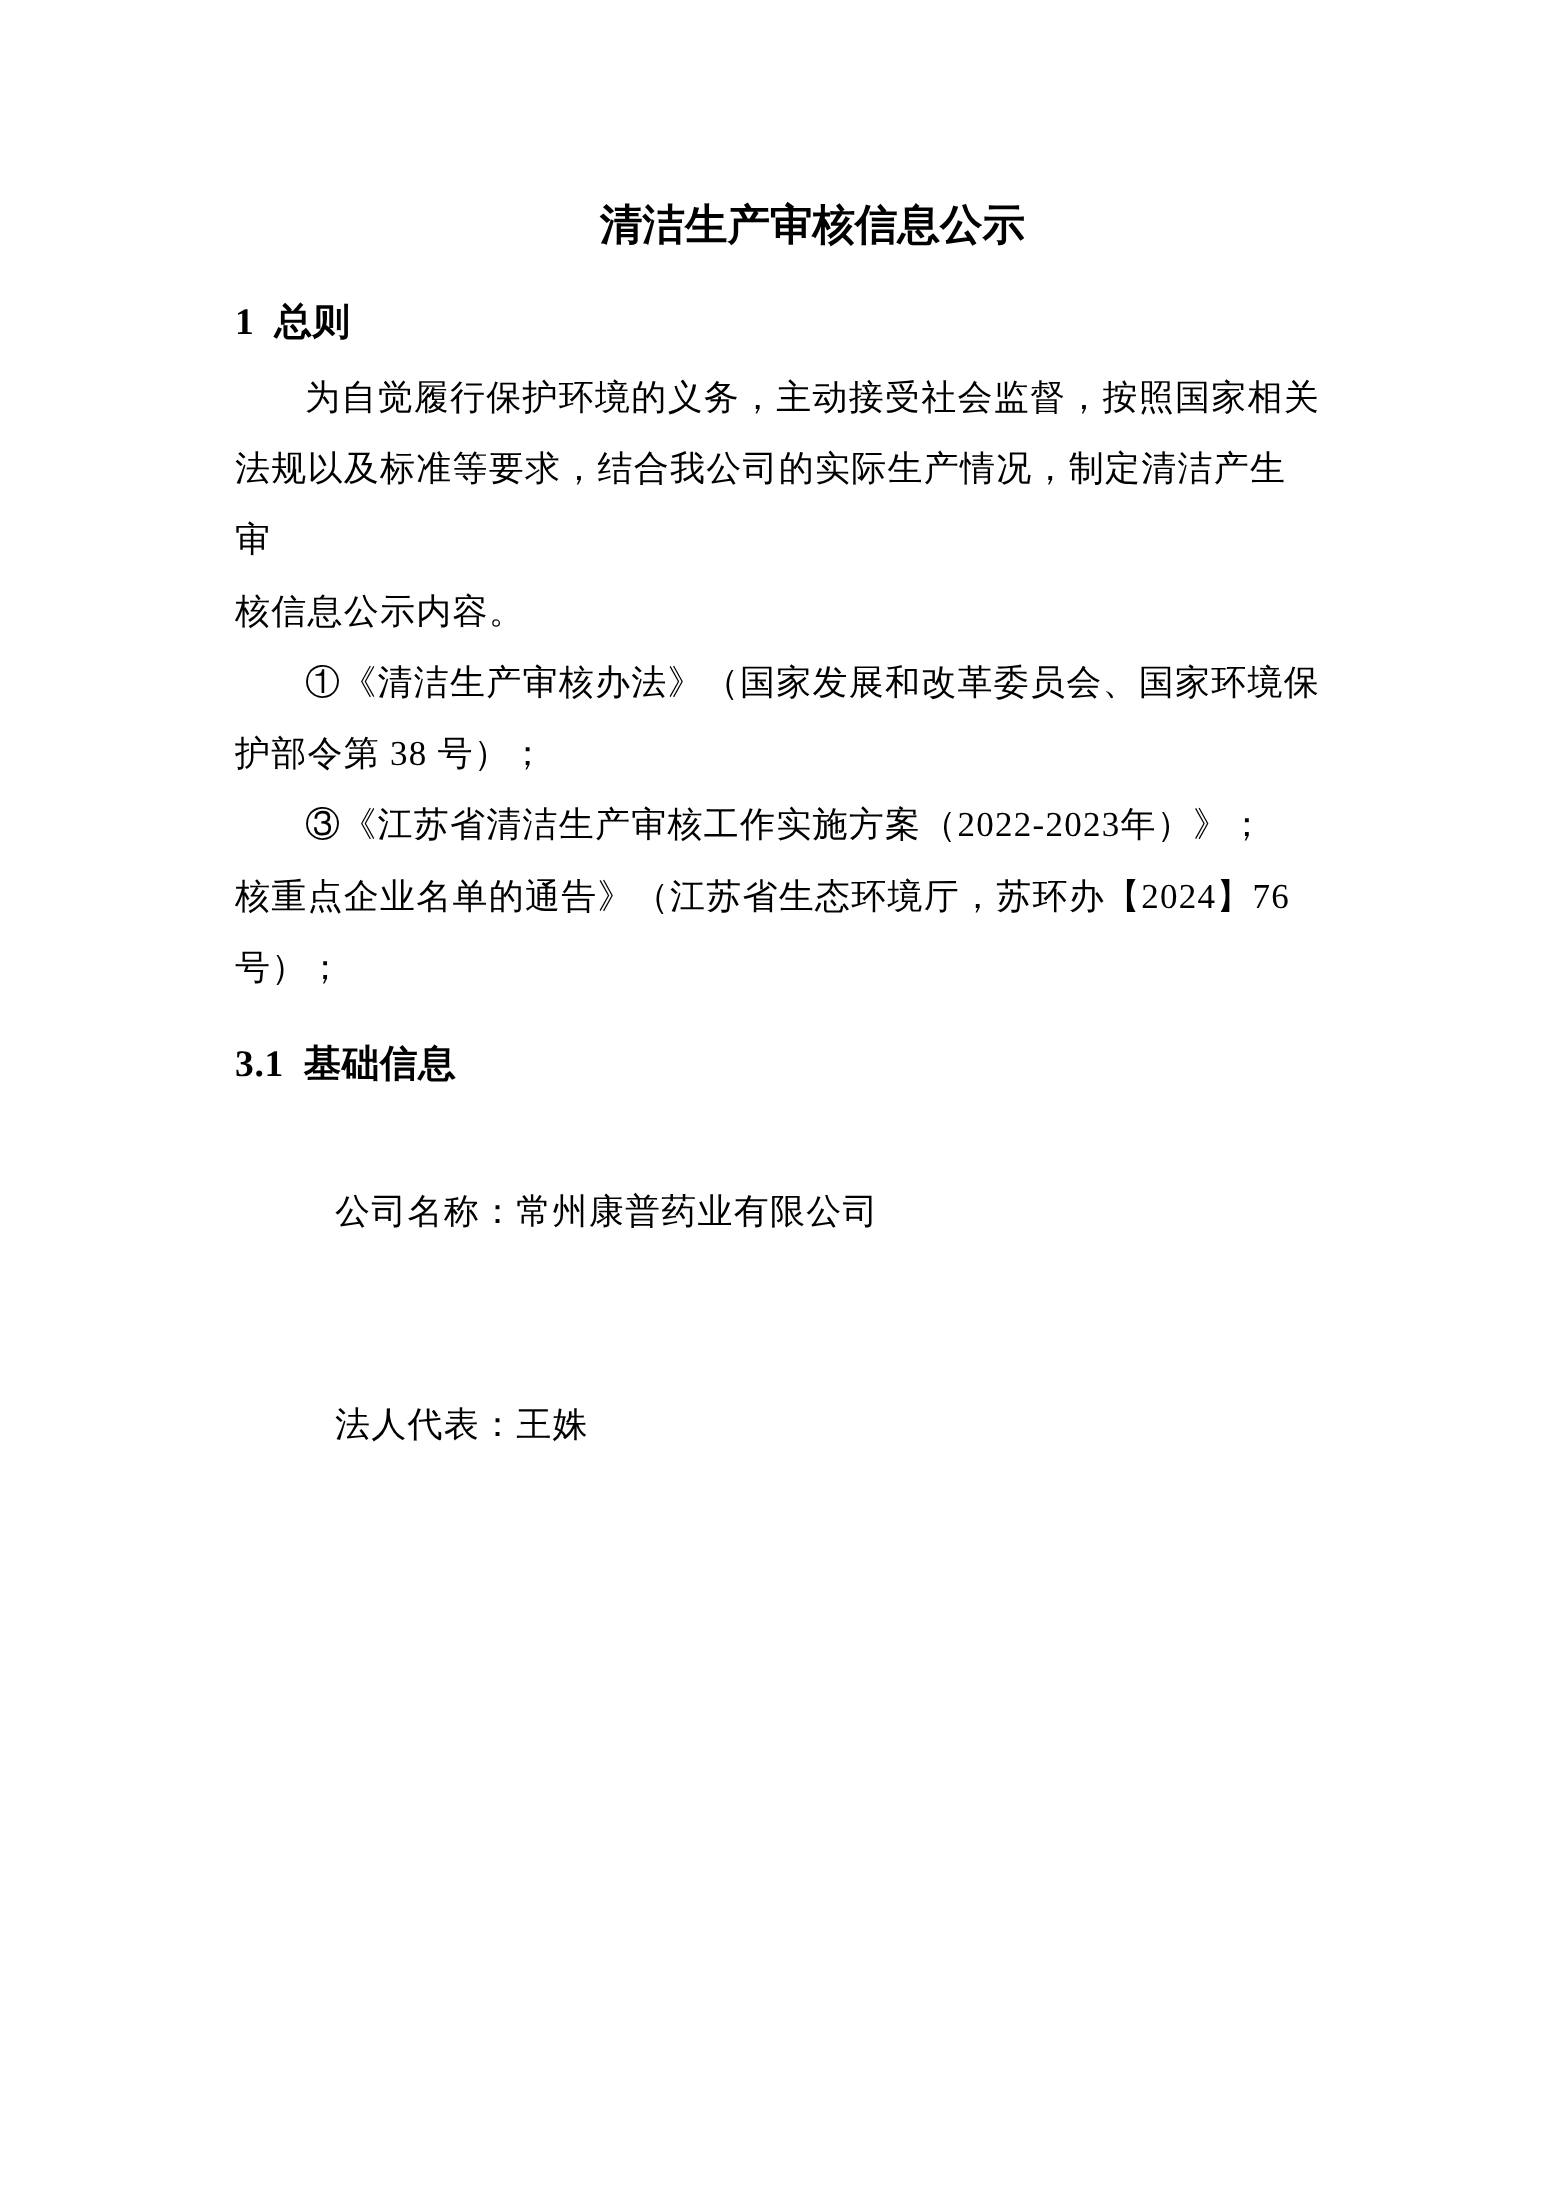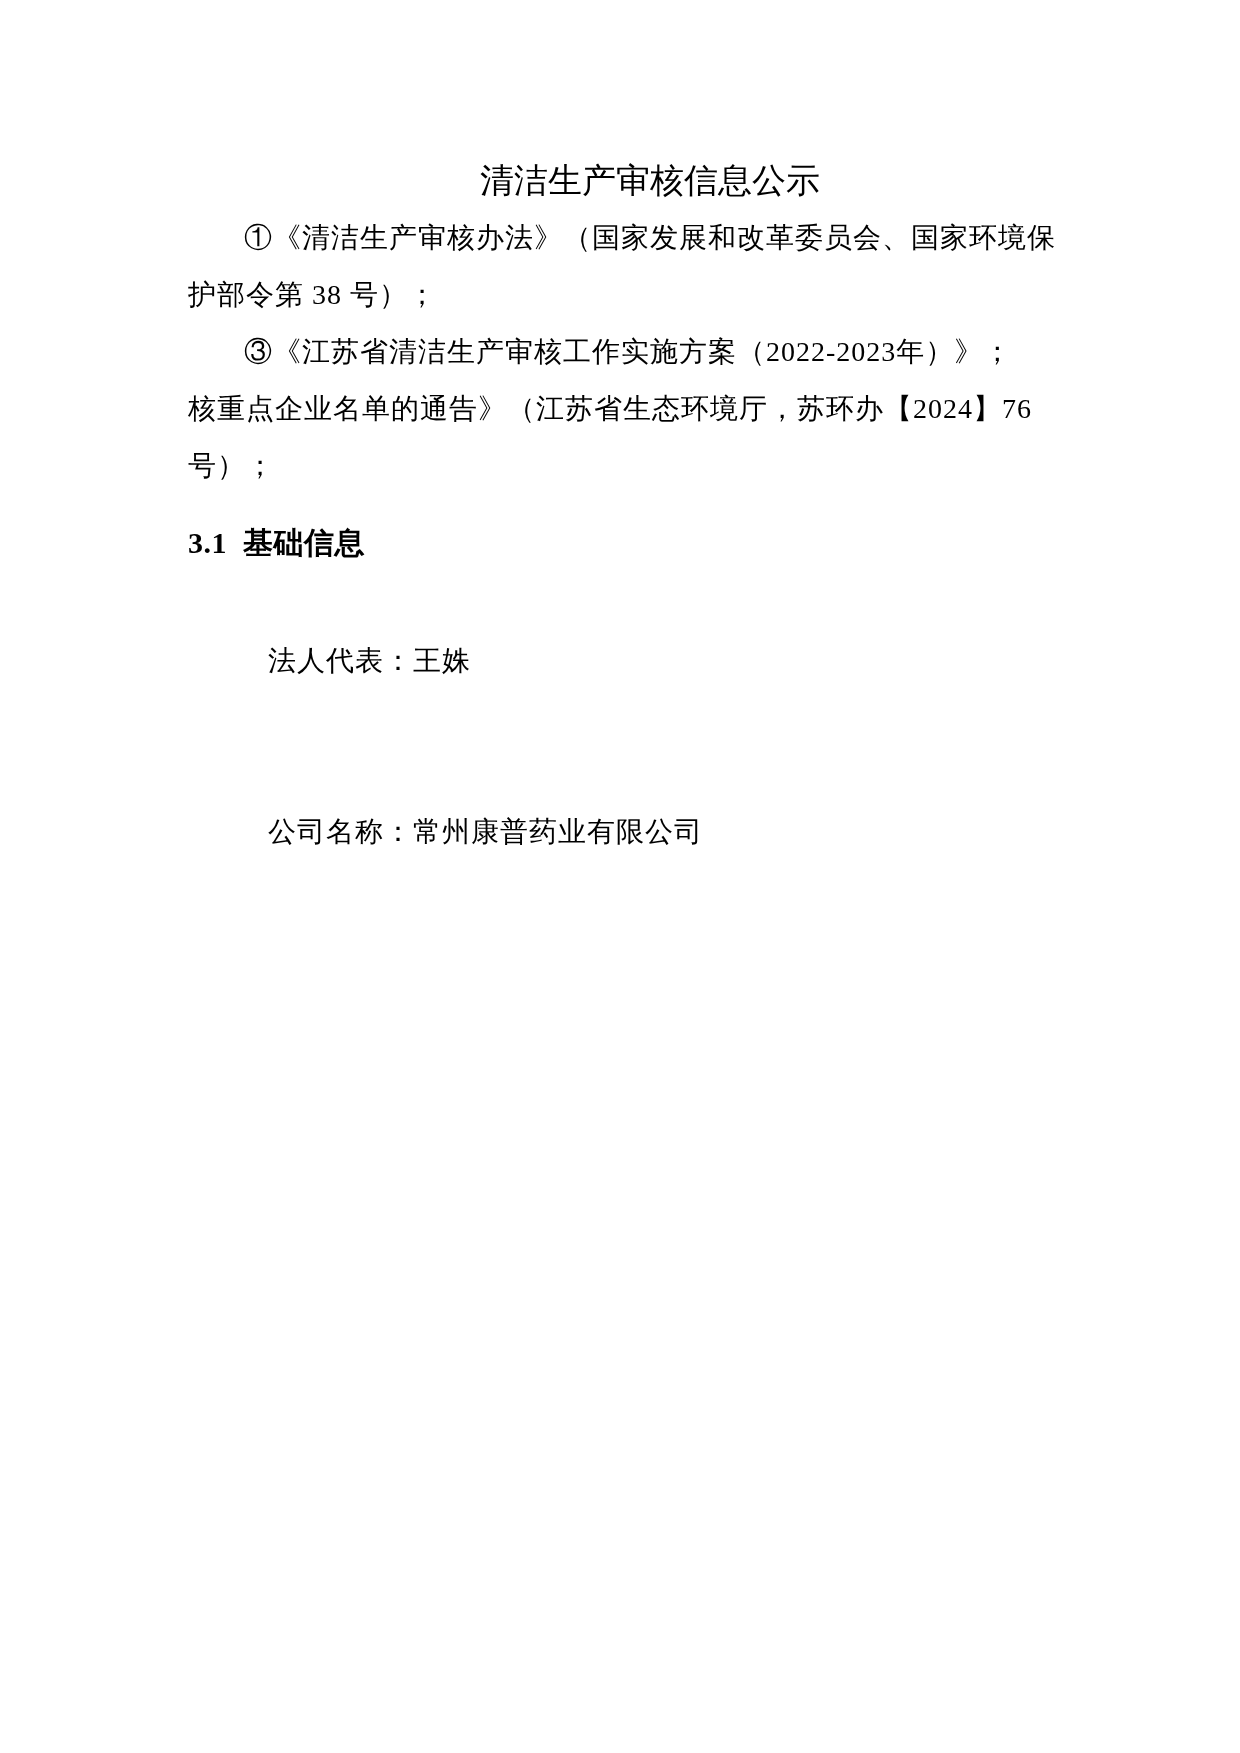--- a/index.html
+++ b/index.html
@@ -15,21 +15,21 @@
     color: #000000;
     font-family: "Liberation Serif", "DejaVu Serif", serif;
     overflow: hidden;
   }
   .content {
     padding: 0 184px 0 188px; 
   }
   .doc-title {
     margin-top: 152px;
     font-size: 34px;
-    font-weight: 400;
+    font-weight: 700;
     line-height: 57px;
     text-align: center;
     text-indent: 56px; 
     white-space: pre-wrap;
   }
   .heading {
     font-size: 30px;
     font-weight: 700;
     line-height: 57px;
     margin-top: 20px;
@@ -48,39 +48,45 @@
   }
 </style>
 </head>
 <body>
 
 <div class="page">
   <div class="content">
 
     <div class="doc-title">清洁生产审核信息公示</div>
 
+    <div>
+      <div class="heading">1  总则</div>
+      <div class="line indent">为自觉履行保护环境的义务，主动接受社会监督，按照国家相关</div>
+      <div class="line">法规以及标准等要求，结合我公司的实际生产情况，制定清洁产生审</div>
+      <div class="line">核信息公示内容。</div>
+    </div>
 
     <div>
       <div class="line indent">①《清洁生产审核办法》（国家发展和改革委员会、国家环境保</div>
       <div class="line">护部令第 38 号）；</div>
       <div class="line indent">③《江苏省清洁生产审核工作实施方案（2022-2023年）》；</div>
       <div class="line">核重点企业名单的通告》（江苏省生态环境厅，苏环办【2024】76</div>
       <div class="line">号）；</div>
     </div>
 
     <div>
 
       <div>
         <div class="heading">3.1  基础信息</div>
 
         <div class="line indent">
-          <span>法人代表：</span><span>王姝</span>
+          <span>公司名称：</span><span>常州康普药业有限公司</span>
         </div>
         <div class="line indent">
-          <span>公司名称：</span><span>常州康普药业有限公司</span>
+          <span>法人代表：</span><span>王姝</span>
         </div>
         <div class="line indent">
           
         </div>
 
       </div>
     </div>
 
   </div>
 </div>

